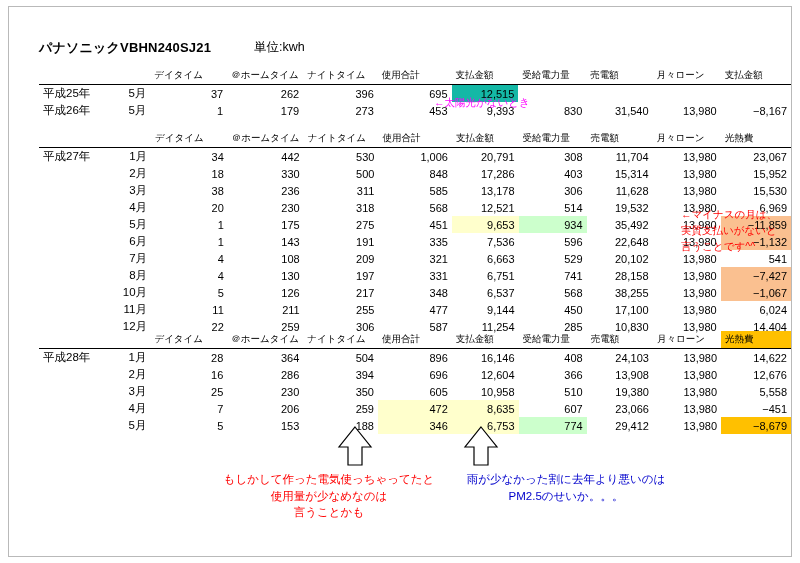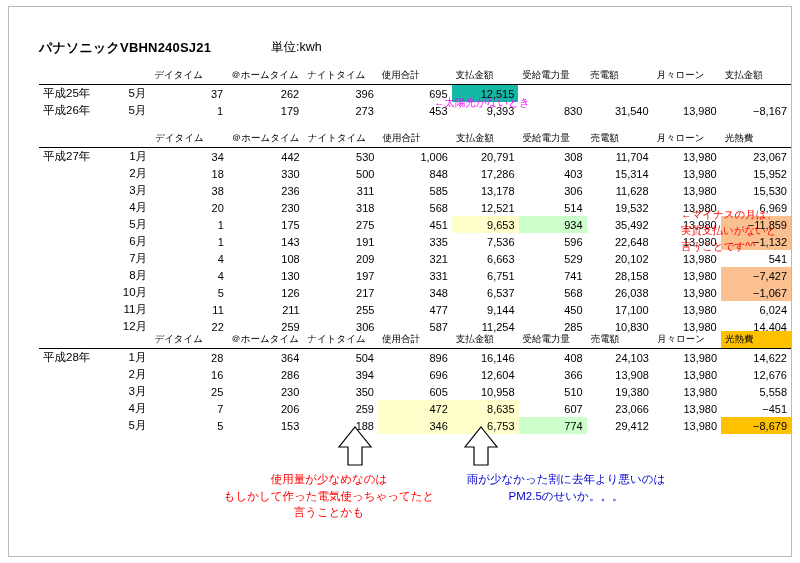--- a/index.html
+++ b/index.html
@@ -21,21 +21,21 @@
   }
   .title{
     position:absolute;
     left:30px;top:32px;
     font-size:13px;
     font-weight:600;
     letter-spacing:0.2px;
   }
   .unit{
     position:absolute;
-    left:262px;top:32px;
+    left:245px;top:32px;
     font-size:12.5px;
   }
 
   table.grid{
     position:absolute;
     border-collapse:collapse;
     font-size:11px;
   }
   table.grid td{
     padding:0 4px;
@@ -278,21 +278,21 @@
     </tr>
     <tr>
       <td class="era"></td>
       <td class="mon">10月</td>
       <td class="num">5</td>
       <td class="num">126</td>
       <td class="num">217</td>
       <td class="num">348</td>
       <td class="num">6,537</td>
       <td class="num">568</td>
-      <td class="num">26,038</td>
+      <td class="num">38,255</td>
       <td class="num">13,980</td>
       <td class="num hl-orange">−1,067</td>
     </tr>
     <tr>
       <td class="era"></td>
       <td class="mon">11月</td>
       <td class="num">11</td>
       <td class="num">211</td>
       <td class="num">255</td>
       <td class="num">477</td>
@@ -408,22 +408,22 @@
   </div>
 
   <svg class="arrow" style="left:326px;top:418px;" width="40" height="42" viewBox="0 0 40 42">
     <polygon points="20,2 36,22 27,22 27,40 13,40 13,22 4,22" fill="#ffffff" stroke="#000000" stroke-width="1.2"></polygon>
   </svg>
   <svg class="arrow" style="left:452px;top:418px;" width="40" height="42" viewBox="0 0 40 42">
     <polygon points="20,2 36,22 27,22 27,40 13,40 13,22 4,22" fill="#ffffff" stroke="#000000" stroke-width="1.2"></polygon>
   </svg>
 
   <div class="note-red" style="left:155px;top:464px;width:330px;">
+    <div>もしかして作った電気使っちゃってたと</div>
     <div>使用量が少なめなのは</div>
-    <div>もしかして作った電気使っちゃってたと</div>
     <div>言うことかも</div>
   </div>
 
   <div class="note-blue" style="left:432px;top:464px;width:250px;">
     <div>雨が少なかった割に去年より悪いのは</div>
     <div>PM2.5のせいか。。。</div>
   </div>
 
 </div>
 

